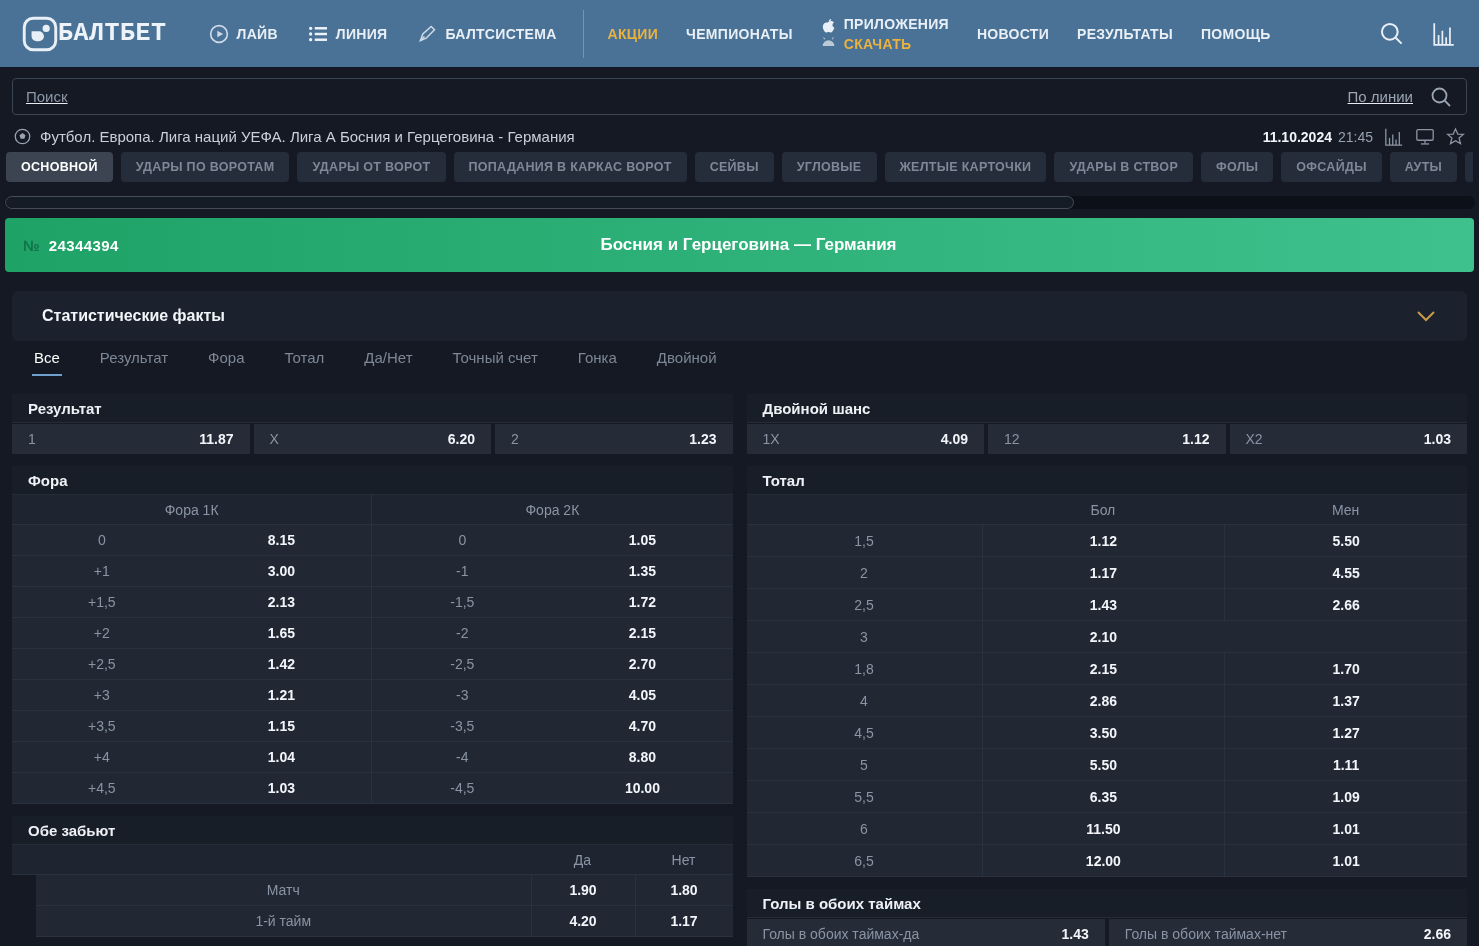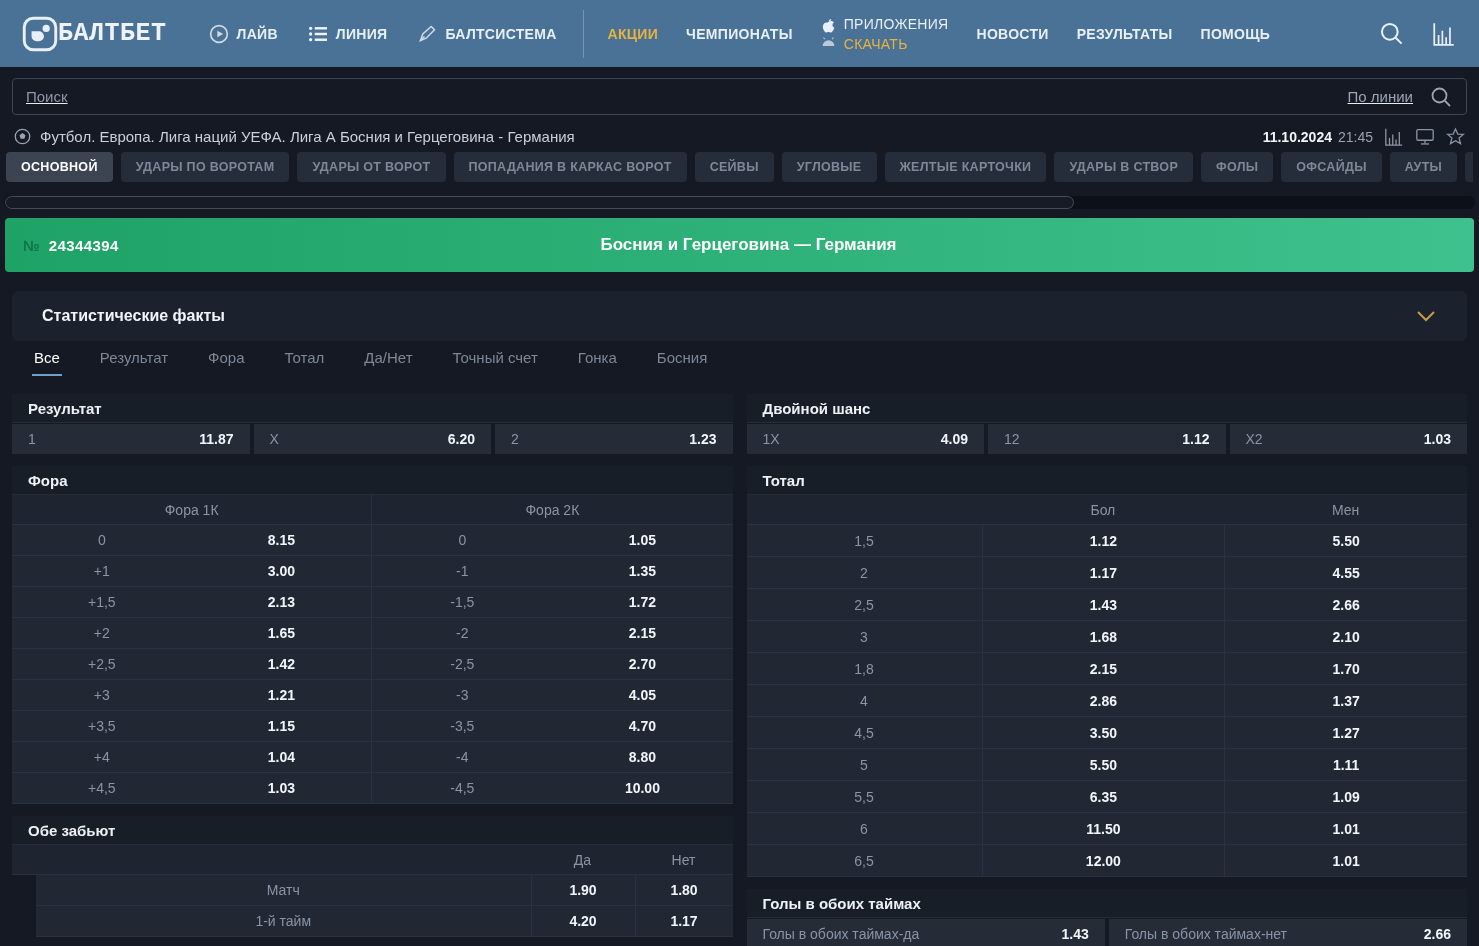--- a/index.html
+++ b/index.html
@@ -17,21 +17,21 @@
   .logo-text { color:#eef3f9; font-size:25px; font-weight:bold; letter-spacing:.5px; }
   .nav-main { display:flex; align-items:center; gap:30px; margin-left:42px; }
   .nav-item { display:flex; align-items:center; gap:8px; color:#e9eff6; font-size:14px; font-weight:bold; letter-spacing:.3px; cursor:pointer; white-space:nowrap; }
   .tb-divider { width:1px; height:48px; background:rgba(255,255,255,.25); margin:0 24px 0 26px; }
   .menu { display:flex; align-items:center; gap:28px; }
   .menu-item { color:#e9eff6; font-size:14px; font-weight:bold; letter-spacing:.3px; cursor:pointer; white-space:nowrap; }
   .accent { color:#eab23e !important; }
   .apps { display:flex; align-items:flex-start; gap:8px; cursor:pointer; }
   .apps-icons { display:flex; flex-direction:column; align-items:center; gap:3px; padding-top:2px; }
   .apps-text { display:flex; flex-direction:column; gap:4px; }
-  .apps-text span { font-size:14px; font-weight:normal; color:#e9eff6; letter-spacing:.3px; }
+  .apps-text span { font-size:14px; font-weight:bold; color:#e9eff6; letter-spacing:.3px; }
   .topbar-right { margin-left:auto; display:flex; align-items:center; gap:26px; }
   .tb-icon { cursor:pointer; }
 
   
   .search-row { margin:11px 12px 0; height:37px; border:1px solid #3c4554; border-radius:4px; display:flex; align-items:center; padding:0 13px; background:transparent;text-decoration:underline; }
   .search-input { flex:1; background:transparent; border:none; outline:none; color:#cfd6e0; font-size:15px; font-family:"Liberation Sans", sans-serif; }
   .search-input::placeholder { color:#8d97a6; opacity:1; }
   .search-mode { color:#9aa4b3; font-size:15px; margin-right:16px; }
 
   
@@ -258,21 +258,21 @@
 </div>
 
 <div class="subtabs">
     <div class="subtab active">Все</div>
     <div class="subtab">Результат</div>
     <div class="subtab">Фора</div>
     <div class="subtab">Тотал</div>
     <div class="subtab">Да/Нет</div>
     <div class="subtab">Точный счет</div>
     <div class="subtab">Гонка</div>
-    <div class="subtab">Босния</div>
+    <div class="subtab">Двойной</div>
   </div>
 
 <div class="columns">
 
   <div class="col">
 
     <section class="section">
       <div class="section-header">Результат</div>
       <div class="odds-row">
           <div class="odds-cell">
@@ -471,23 +471,20 @@
     <div class="t-cell">
               <span class="c-value">1.43</span>
             </div>
     <div class="t-cell">
               <span class="c-value">2.66</span>
             </div>
   </div>
           <div class="t-row">
     <span class="c-label">3</span>
     <div class="t-cell">
-              <span class="c-value">1.68</span>
-            </div>
-    <div class="t-cell">
               <span class="c-value">2.10</span>
             </div>
   </div>
           <div class="t-row">
     <span class="c-label">1,8</span>
     <div class="t-cell">
               <span class="c-value">2.15</span>
             </div>
     <div class="t-cell">
               <span class="c-value">1.70</span>

